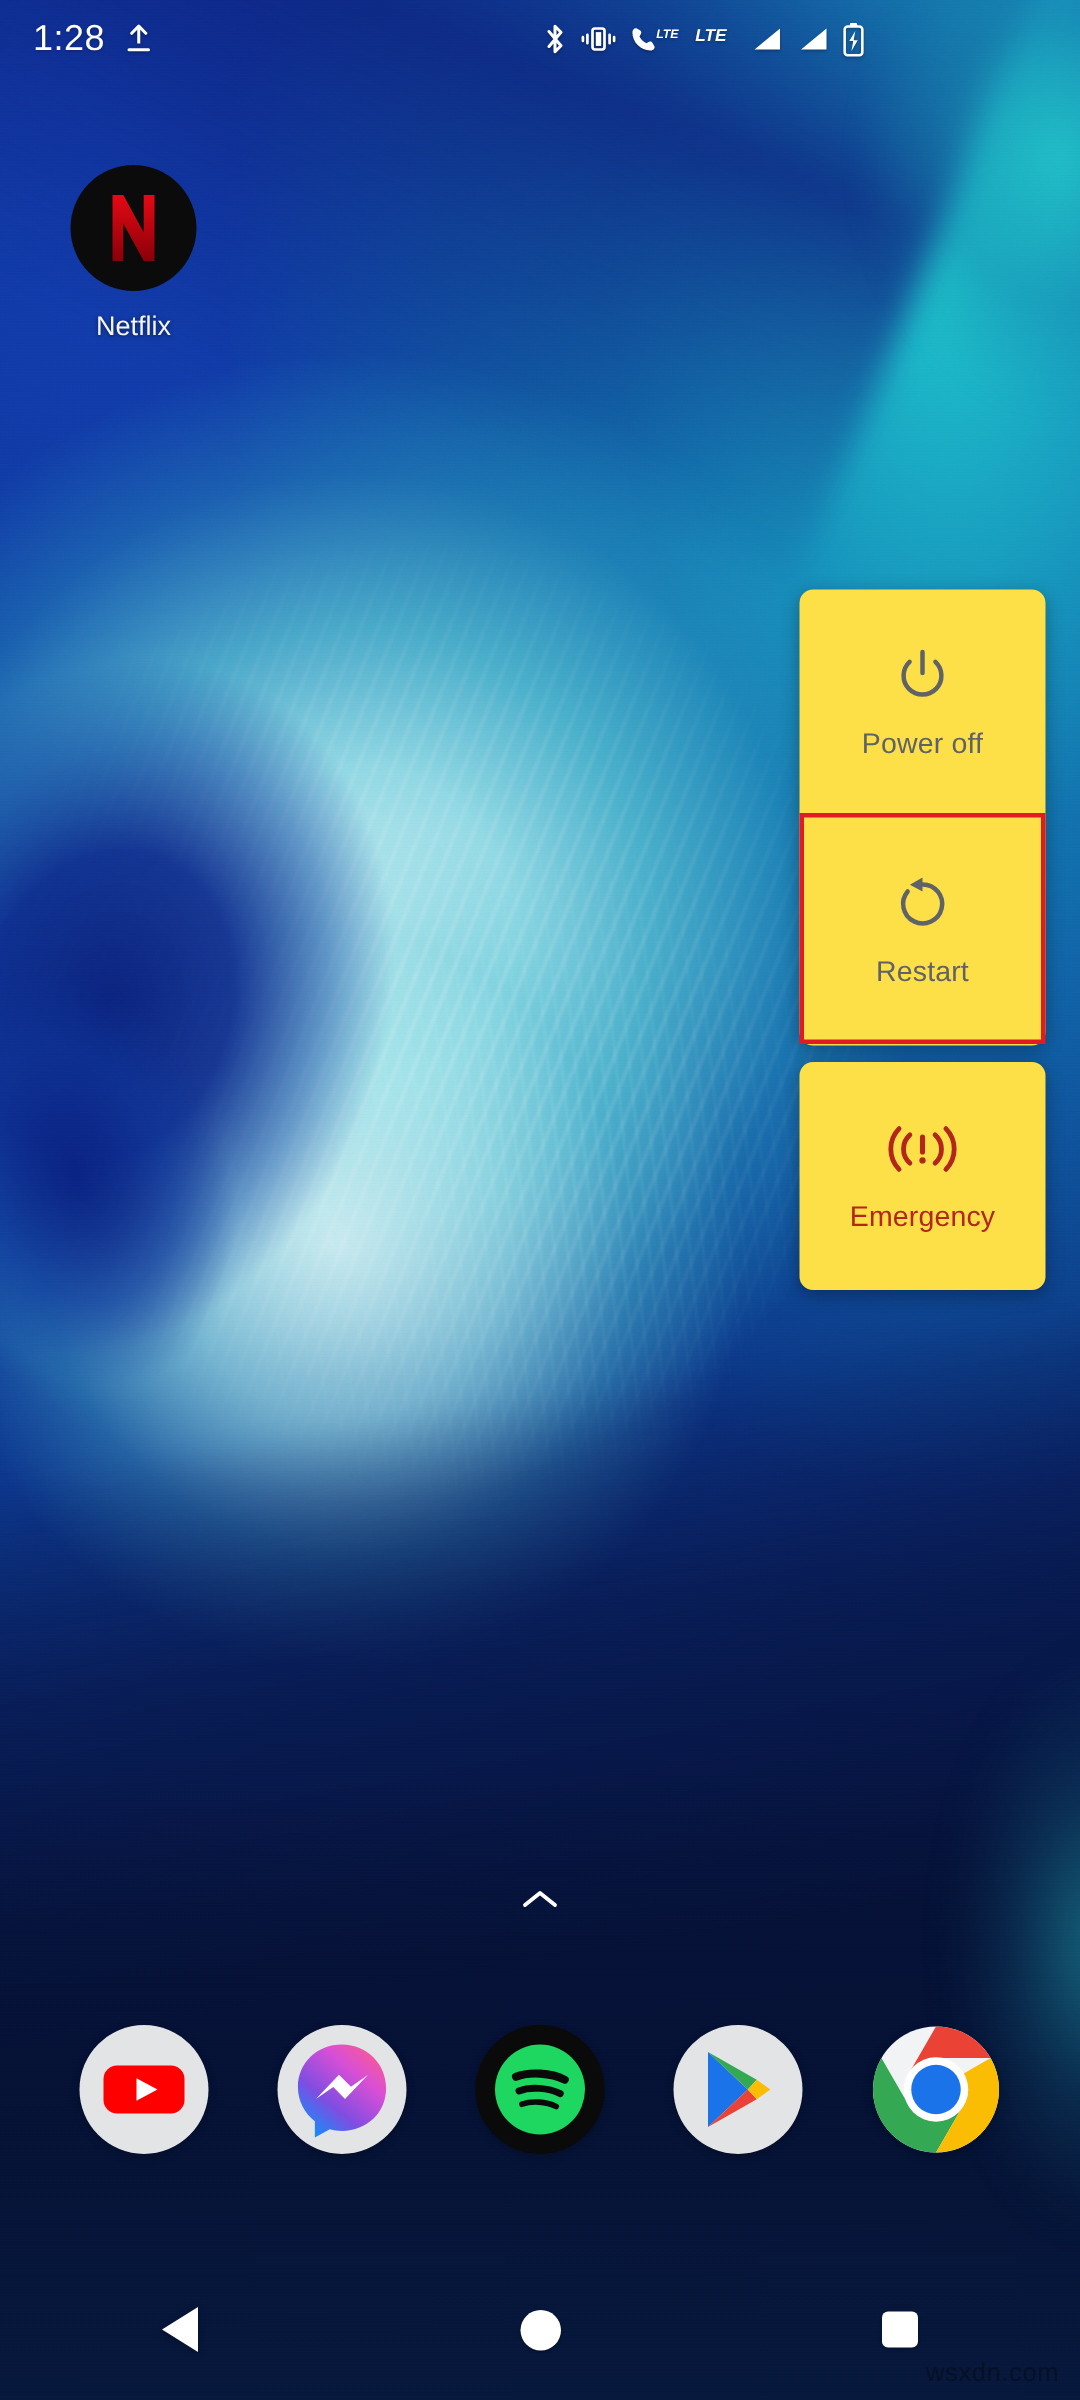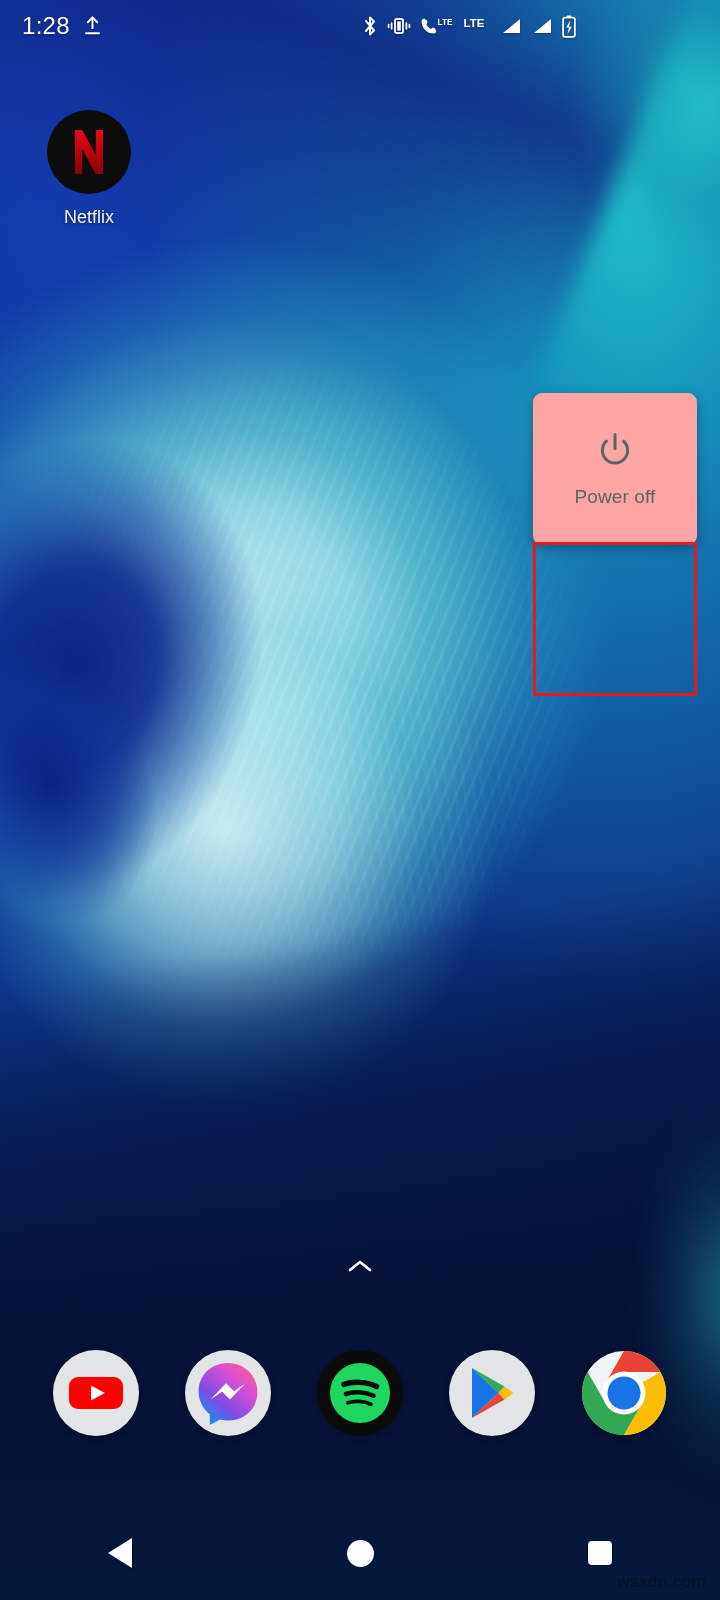--- a/index.html
+++ b/index.html
@@ -143,21 +143,21 @@
     position:absolute; top:0; left:0;
     width:594px; height:52px;
     display:flex; align-items:center;
     padding:0 18px 0 22px;
     color:#fff;
     z-index:30;
   }
   .sb-left { display:flex; align-items:center; gap:14px; }
   .sb-clock { font-size:24px; letter-spacing:.3px; font-weight:400; text-shadow:0 1px 2px rgba(0,0,0,.28); }
   .sb-right { margin-left:auto; display:flex; align-items:center; gap:9px; }
-  .sb-ico { display:block; }
+  .sb-ico { display:block;font-style:italic; }
   .sb-ico svg { display:block; filter:drop-shadow(0 1px 1px rgba(0,0,0,.3)); }
 
   
   #app-netflix {
     position:absolute;
     left:46px; top:110px;
     width:86px;
     display:flex; flex-direction:column; align-items:center;
     z-index:10;
     text-align:right;
@@ -178,21 +178,21 @@
   
   #power-menu {
     position:absolute;
     left:533px; top:393px;
     width:164px;
     z-index:40;
     display:flex; flex-direction:column;
     gap:11px;
   }
   .pm-card {
-    background:#fca5a5;
+    background:#fde047;
     border-radius:9px;
     box-shadow:0 3px 12px rgba(0,0,0,.30);
     overflow:hidden;
     position:relative;
   }
   .pm-item {
     height:152px;
     display:flex; flex-direction:column;
     align-items:center; justify-content:center;
     gap:14px;
@@ -354,24 +354,48 @@
       <div class="pm-item">
         <span class="pm-ico">
           <svg width="36" height="38" viewBox="0 0 36 38">
             <path d="M9.4 9.2 A12.6 12.6 0 1 0 26.6 9.2" stroke="#5f6368" stroke-width="3" fill="none" stroke-linecap="round"></path>
             <path d="M18 2.6 L18 16.6" stroke="#5f6368" stroke-width="3" fill="none" stroke-linecap="round"></path>
           </svg>
         </span>
         <span class="pm-label">Power off</span>
       </div>
 
-
-
-    </div>
-
+      <div class="pm-item">
+        <span class="pm-ico">
+          <svg width="36" height="38" viewBox="0 0 36 38">
+            <path d="M18 5.6 A13 13 0 1 1 8.1 10.3" stroke="#5f6368" stroke-width="3" fill="none" stroke-linecap="round"></path>
+            <path d="M18 1 L18 10.4 L9.6 5.9 Z" fill="#5f6368"></path>
+          </svg>
+        </span>
+        <span class="pm-label">Restart</span>
+      </div>
+
+
+    </div>
+
+    <div class="pm-card">
+      <div class="pm-item pm-emergency">
+        <span class="pm-ico">
+          <svg width="58" height="36" viewBox="0 0 58 36">
+            <path d="M29 10 L29 20" stroke="#b3261e" stroke-width="3.4" stroke-linecap="round"></path>
+            <circle cx="29" cy="25.6" r="2.1" fill="#b3261e"></circle>
+            <path d="M20.6 8.6 A12.5 12.5 0 0 0 20.6 27.4" stroke="#b3261e" stroke-width="3.2" fill="none" stroke-linecap="round"></path>
+            <path d="M37.4 8.6 A12.5 12.5 0 0 1 37.4 27.4" stroke="#b3261e" stroke-width="3.2" fill="none" stroke-linecap="round"></path>
+            <path d="M13.4 4.4 A19.5 19.5 0 0 0 13.4 31.6" stroke="#b3261e" stroke-width="3.2" fill="none" stroke-linecap="round"></path>
+            <path d="M44.6 4.4 A19.5 19.5 0 0 1 44.6 31.6" stroke="#b3261e" stroke-width="3.2" fill="none" stroke-linecap="round"></path>
+          </svg>
+        </span>
+        <span class="pm-label">Emergency</span>
+      </div>
+    </div>
 
   </div>
 
   <div id="restart-highlight"></div>
 
   <div id="drawer-chevron">
     <span>
       <svg width="26" height="16" viewBox="0 0 26 16">
         <path d="M3 12 L13 4 L23 12" stroke="#ffffff" stroke-width="2.6" fill="none" stroke-linecap="round" stroke-linejoin="round"></path>
       </svg>

